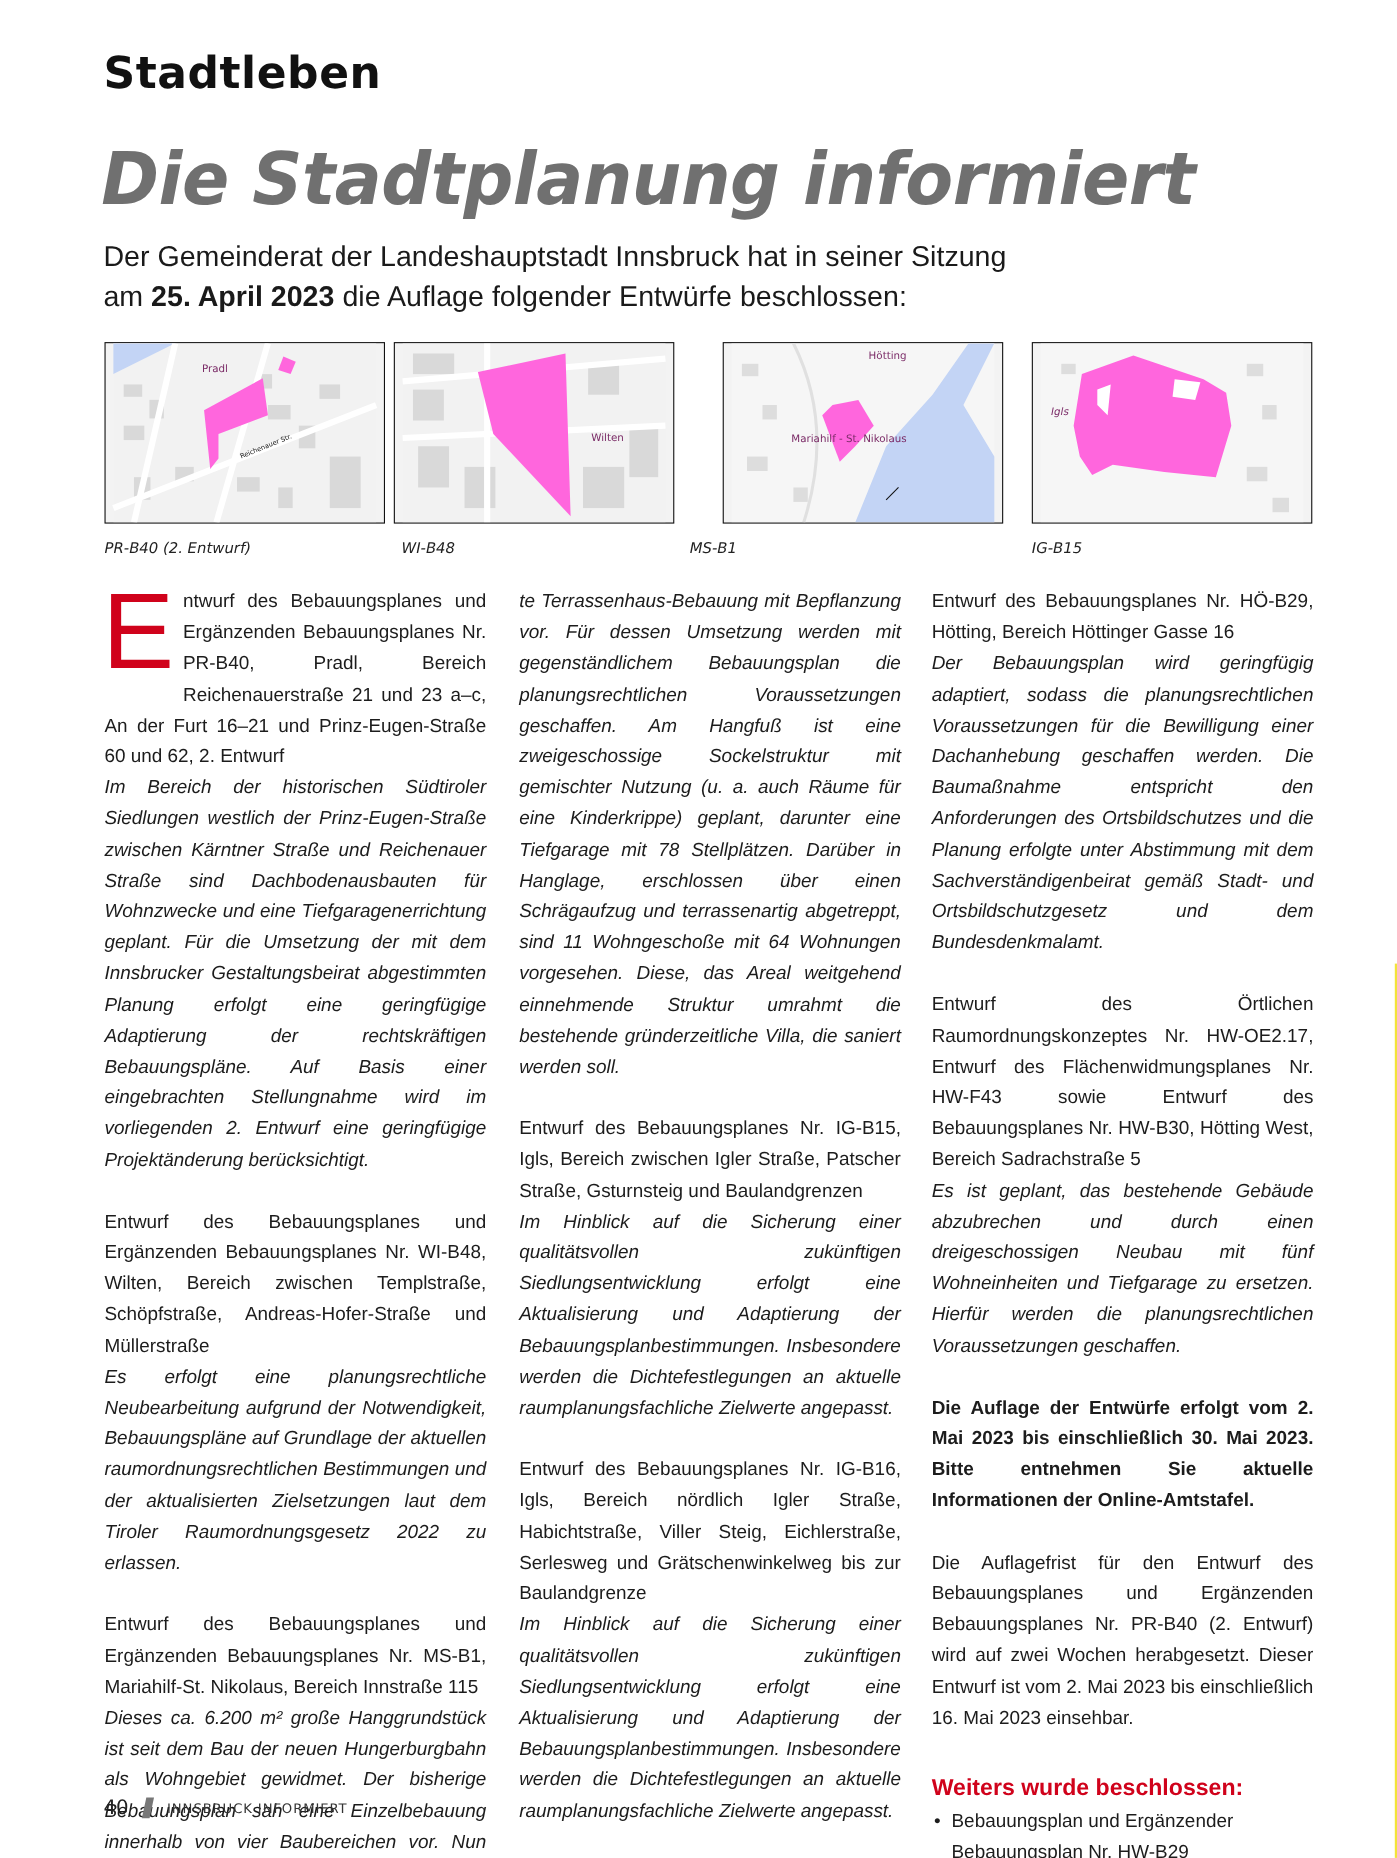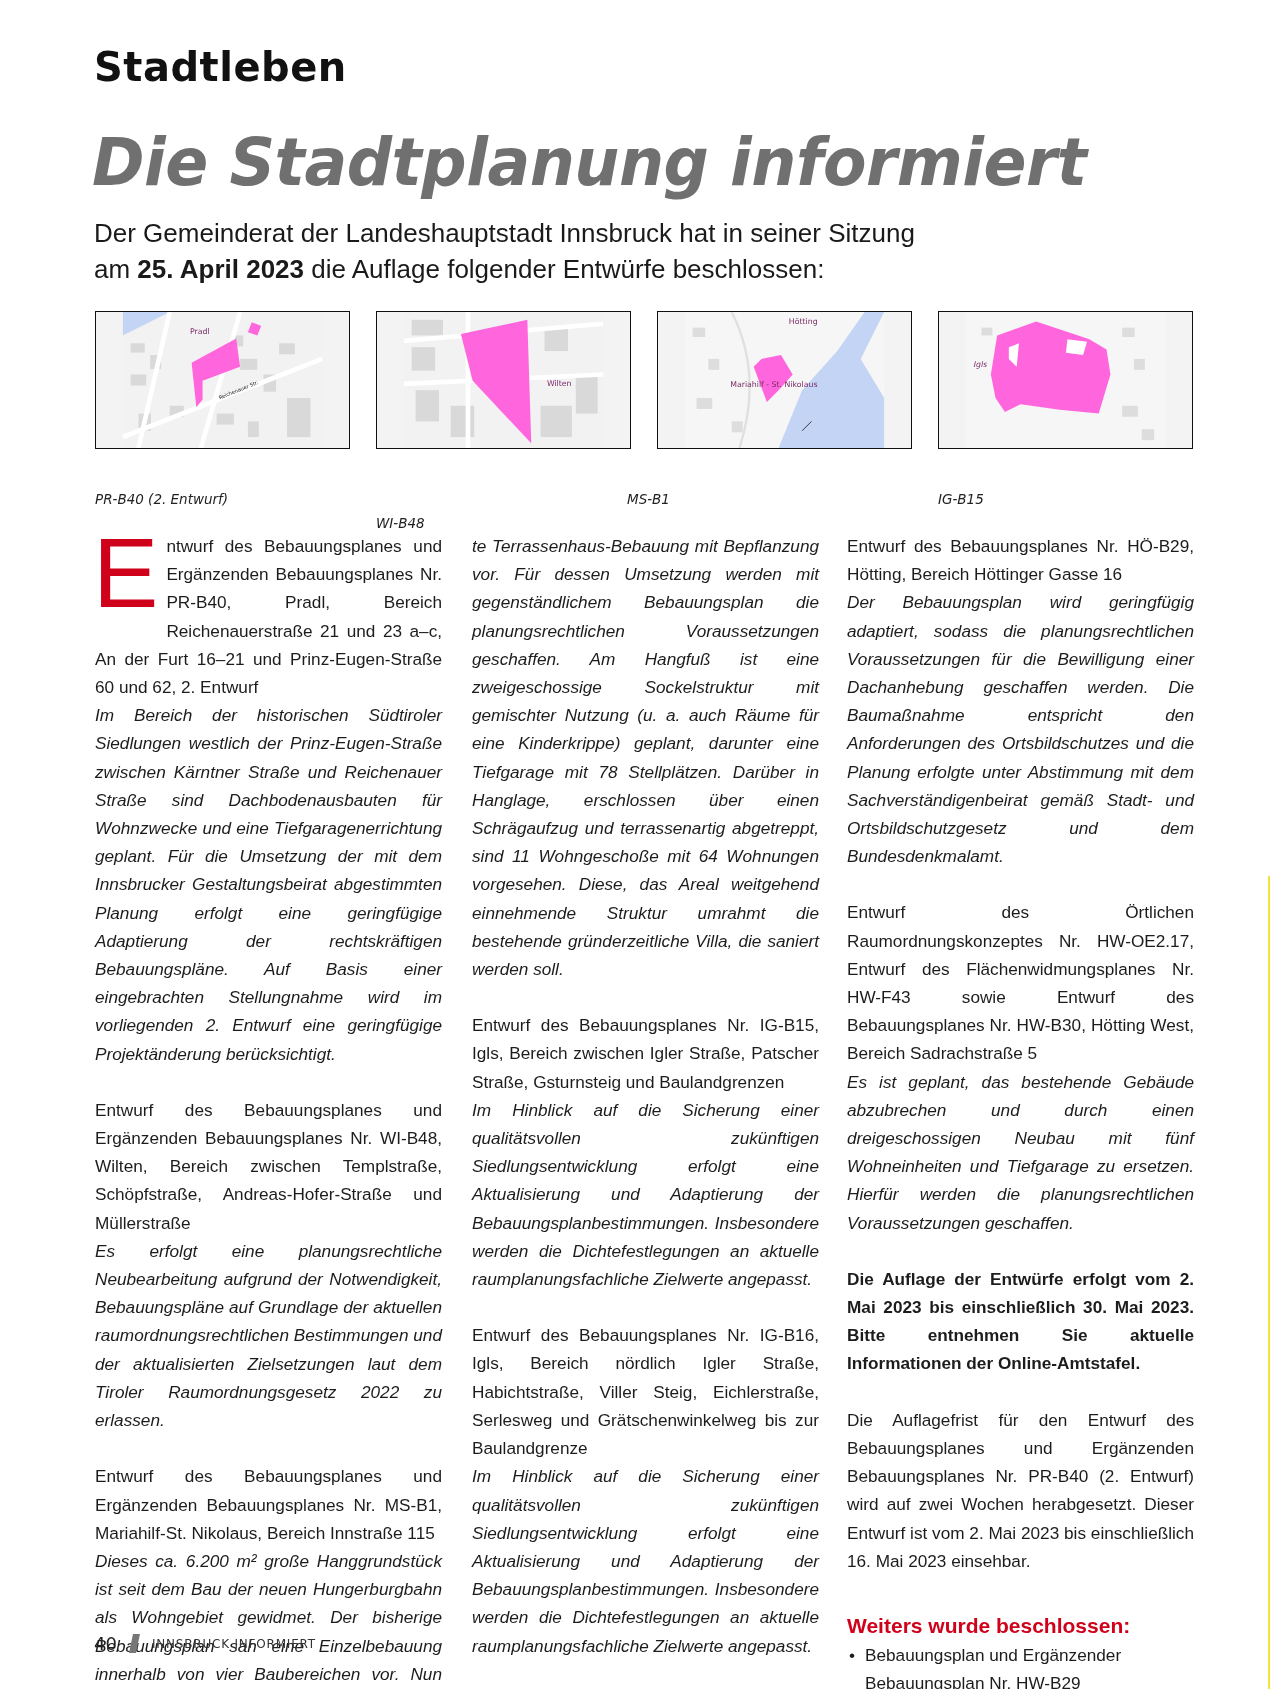--- a/index.html
+++ b/index.html
@@ -5,21 +5,21 @@
   * { box-sizing: border-box; margin: 0; padding: 0; }
   html, body { width: 1270px; height: 1689px; background: #ffffff; overflow: hidden; }
   body { position: relative; font-family: "Liberation Sans", "DejaVu Sans", sans-serif; color: #1a1a1a; }
 
   .section-label { position: absolute; left: 94px; top: 44px; font-size: 40px; font-weight: bold; letter-spacing: 0.5px; color: #111; font-family: "DejaVu Sans", sans-serif; }
   .headline { position: absolute; left: 92px; top: 124px; font-size: 66px; font-weight: bold; font-style: italic; color: #707070; letter-spacing: -0.5px; font-family: "DejaVu Sans", sans-serif; transform: scaleX(0.96); transform-origin: left center; white-space: nowrap; }
   .intro { position: absolute; left: 94px; top: 215px; width: 880px; font-size: 26px; line-height: 36px; color: #1a1a1a; font-family: "Liberation Sans", sans-serif; }
   .intro b { font-weight: bold; }
 
   .maps { position: absolute; left: 95px; top: 311px; width: 1100px; height: 200px; }
-  .map { position: absolute; top: 0; width: 255px; height: 138px; border: 1.5px solid #111; overflow: hidden; background: #f3f3f3; }
+  .map { position: absolute; top: 0; width: 255px; height: 165px; border: 1.5px solid #111; overflow: hidden; background: #f3f3f3; }
   .map svg { display: block; width: 100%; height: 100%; }
   .map-caption { position: absolute; top: 180px; font-size: 13.5px; font-style: italic; color: #222; font-family: "DejaVu Sans", sans-serif; }
 
   .col { position: absolute; top: 532px; width: 347px; font-size: 17.2px; line-height: 28.2px; font-family: "Liberation Sans", sans-serif; color: #1c1c1c; }
   .col p { text-align: justify; hyphens: manual; }
   .col .it { font-style: italic; }
   .col .gap { height: 28px; }
   .col1 { left: 95px; }
   .col2 { left: 472px; }
   .col3 { left: 847px; }
@@ -72,42 +72,42 @@
           <line x1="100" y1="174" x2="150" y2="0"></line>
       </g>
       <polygon points="88,65 145,34 150,70 102,88 102,112 94,122" fill="#ff66dd"></polygon>
       <polygon points="165,13 177,18 172,30 160,26" fill="#ff66dd"></polygon>
       <text x="86" y="28" font-size="10" fill="#7a2a66" font-family="DejaVu Sans, sans-serif">Pradl</text>
       <text x="124" y="112" font-size="6.5" fill="#111" transform="rotate(-22 124 112)" font-family="DejaVu Sans, sans-serif">Reichenauer Str.</text>
     </svg>
   </div>
   <div class="map-caption" style="left:0;">PR-B40 (2. Entwurf)</div>
 
-  <div class="map" style="left:281px;text-align:right;">
+  <div class="map" style="left:263px;text-align:right;">
     <svg viewBox="0 0 255 174">
       <rect width="255" height="174" fill="#f2f2f2"></rect>
       <g fill="#d9d9d9">
         <rect x="10" y="10" width="40" height="20"></rect>
           <rect x="10" y="45" width="30" height="30"></rect>
           <rect x="15" y="100" width="30" height="40"></rect>
         <rect x="60" y="120" width="30" height="40"></rect>
           <rect x="180" y="20" width="30" height="30"></rect>
           <rect x="220" y="80" width="28" height="50"></rect>
         <rect x="175" y="120" width="40" height="40"></rect>
       </g>
       <g stroke="#ffffff" stroke-width="6" fill="none">
         <line x1="0" y1="37" x2="255" y2="15"></line>
           <line x1="0" y1="92" x2="255" y2="80"></line>
           <line x1="82" y1="0" x2="82" y2="174"></line>
       </g>
       <polygon points="73,28 158,10 163,168 88,88" fill="#ff66dd"></polygon>
       <text x="183" y="95" font-size="10" fill="#7a2a66" font-family="DejaVu Sans, sans-serif">Wilten</text>
     </svg>
   </div>
-  <div class="map-caption" style="left:281px;margin-top:24px;">WI-B48</div>
+  <div class="map-caption" style="left:270px;">WI-B48</div>
 
   <div class="map" style="left:562px;">
     <svg viewBox="0 0 255 174">
       <rect width="255" height="174" fill="#f6f6f6"></rect>
       <g fill="#dddddd">
         <rect x="10" y="20" width="16" height="12"></rect>
           <rect x="30" y="60" width="14" height="14"></rect>
           <rect x="15" y="110" width="20" height="14"></rect>
         <rect x="60" y="140" width="14" height="14"></rect>
           <rect x="210" y="120" width="20" height="16"></rect>

